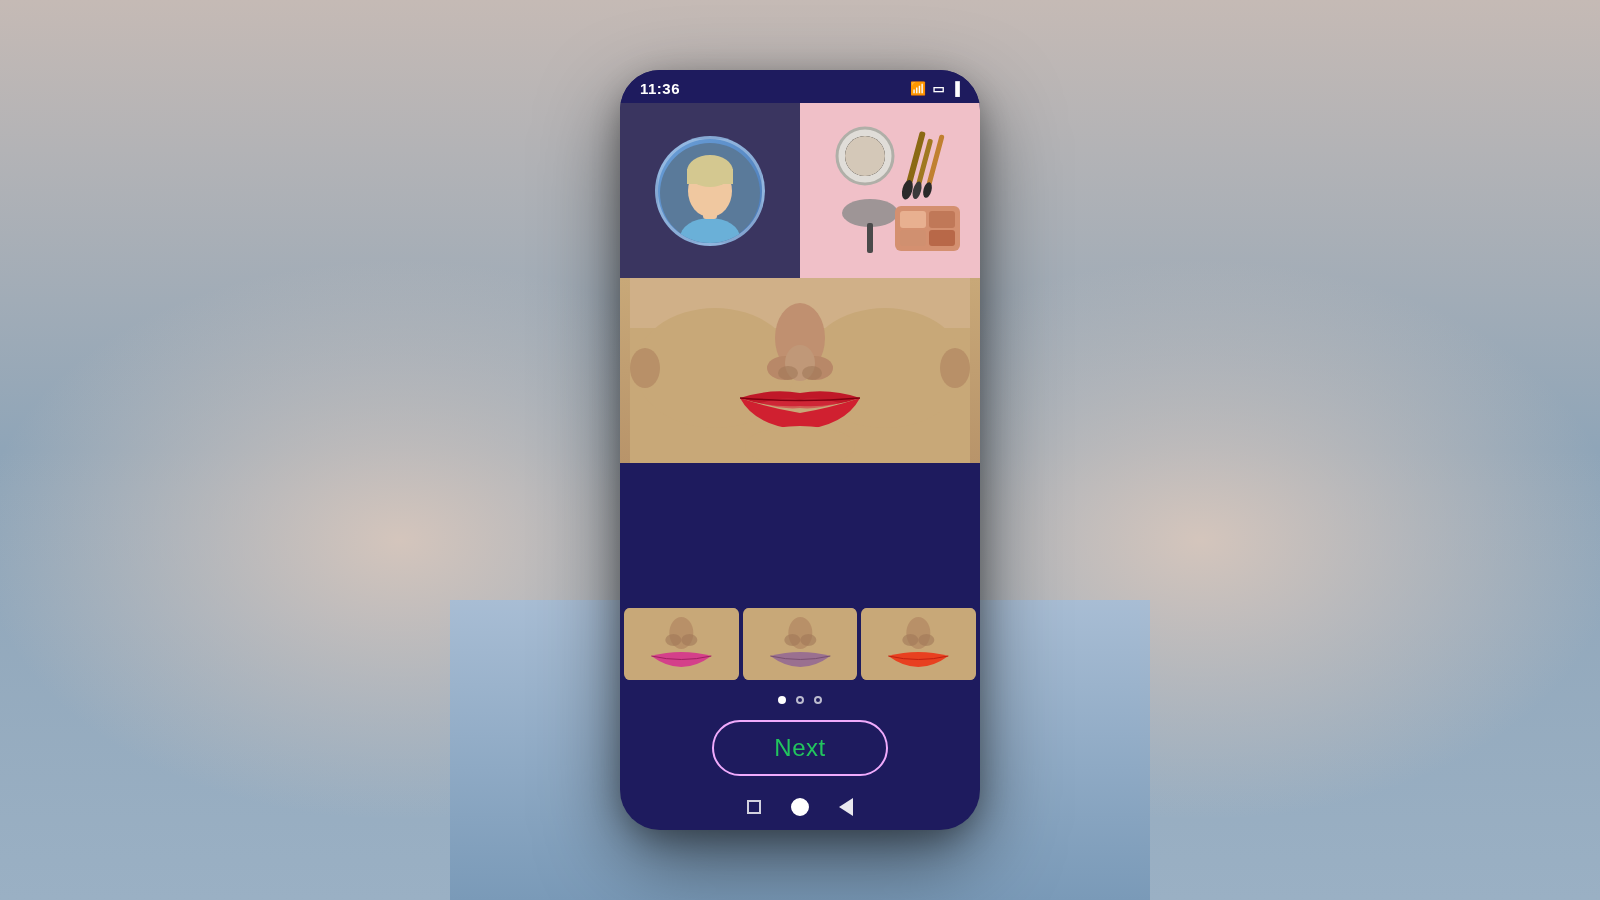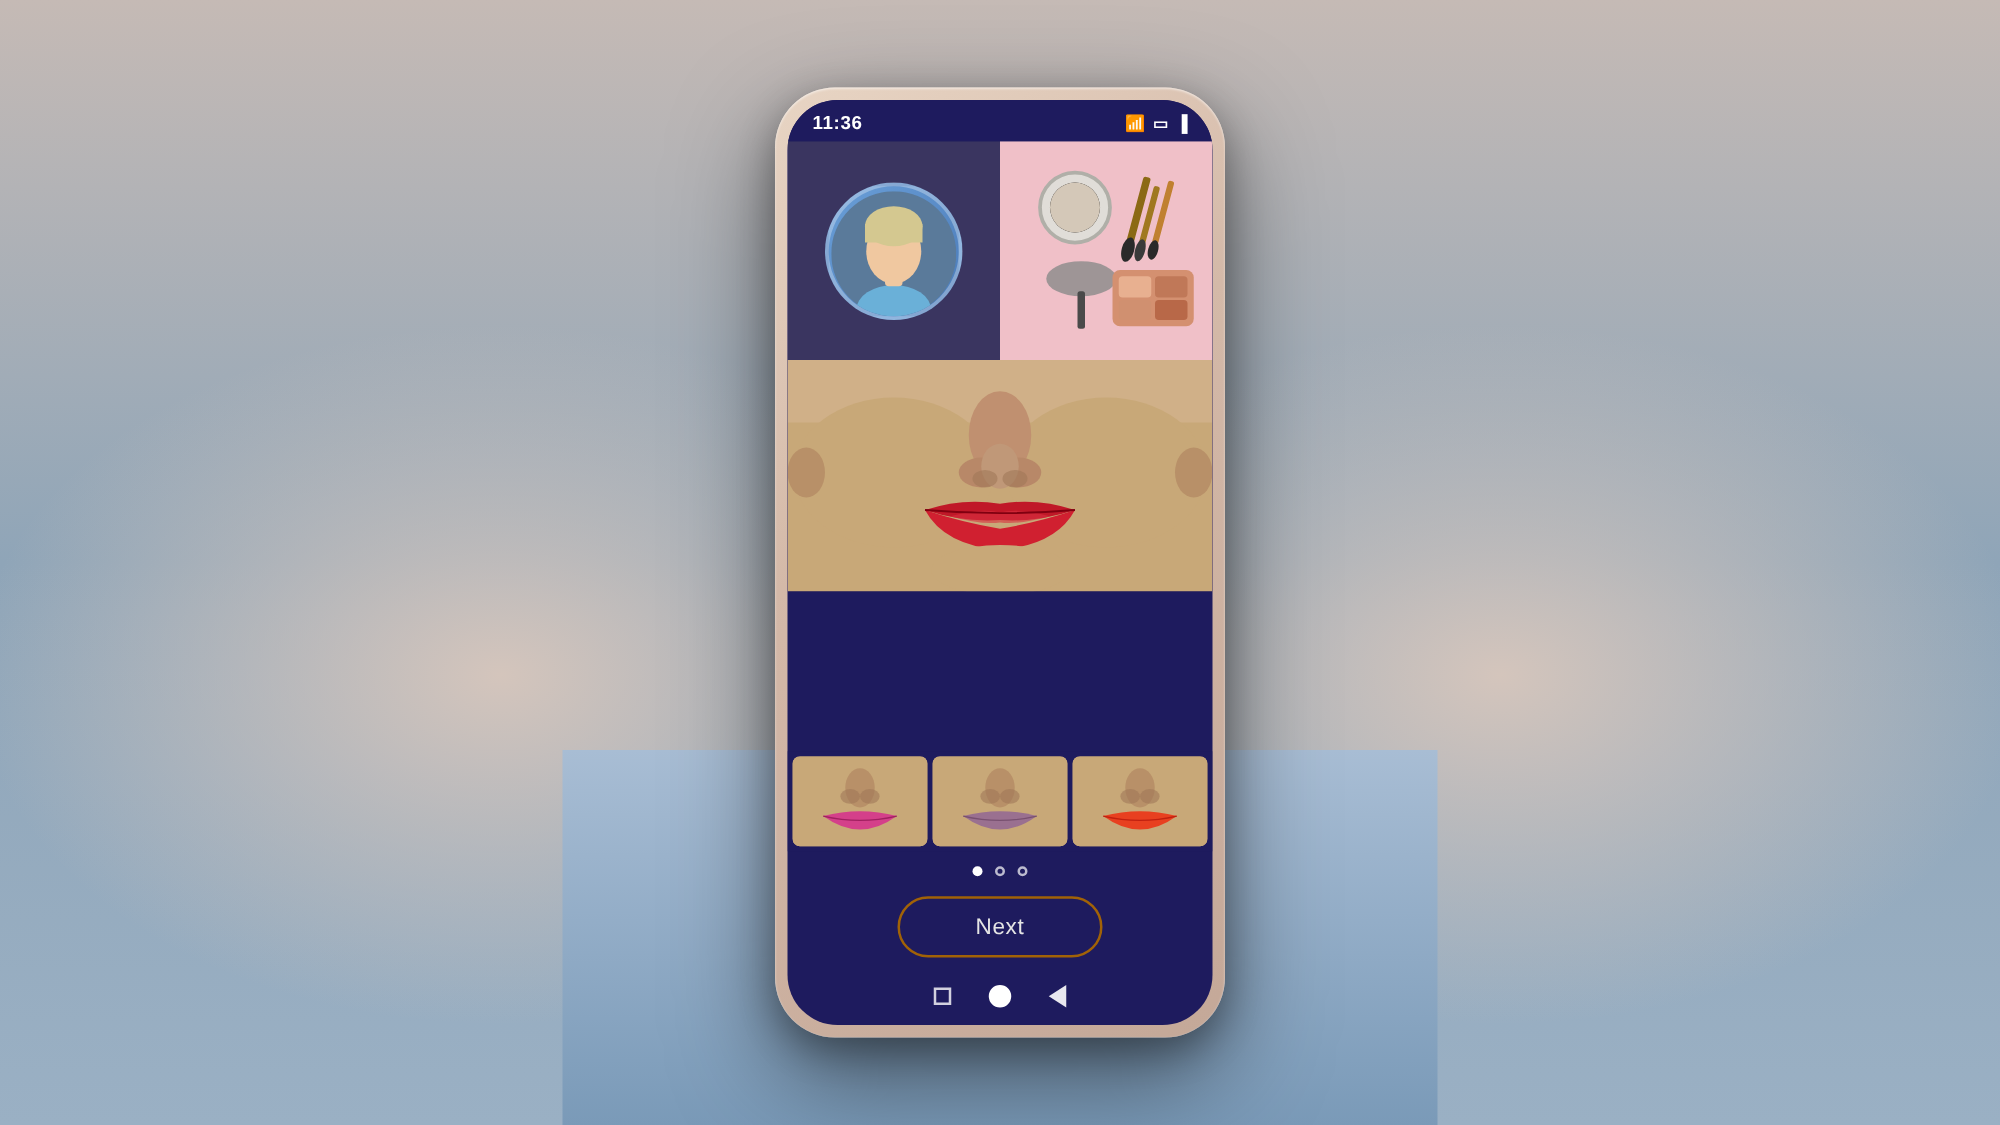--- a/index.html
+++ b/index.html
@@ -52,21 +52,21 @@
       transform: translate(-50%, -50%);
       width: 360px;
       height: 760px;
     }
 
     .phone-body {
       width: 360px;
       height: 760px;
       background: linear-gradient(145deg, #e8d5c4 0%, #d4b9a8 40%, #c4a898 100%);
       border-radius: 48px;
-      padding: 10px;
+      padding: 0;
       box-shadow:
         0 30px 80px rgba(0,0,0,0.5),
         0 10px 30px rgba(0,0,0,0.3),
         inset 0 1px 2px rgba(255,255,255,0.6);
       position: relative;
     }
 
     .phone-screen {
       width: 100%;
       height: 100%;
@@ -213,23 +213,23 @@
     
     .next-button-container {
       display: flex;
       justify-content: center;
       padding: 8px 0 12px;
       flex-shrink: 0;
     }
 
     .next-button {
       background: transparent;
-      border: 2px solid #a16207;
-      color: #e5e5e5;
-      font-size: 18px;
+      border: 2px solid #f0abfc;
+      color: #22c55e;
+      font-size: 24px;
       font-weight: 500;
       padding: 12px 60px;
       border-radius: 30px;
       cursor: pointer;
       letter-spacing: 0.5px;
     }
 
     
     .nav-bar {
       display: flex;

